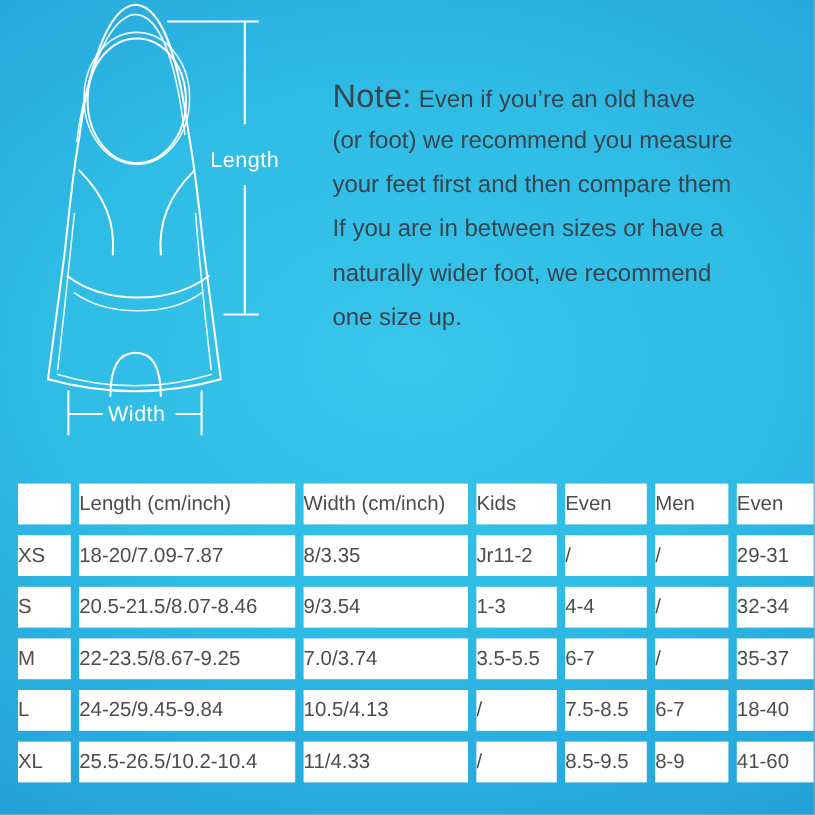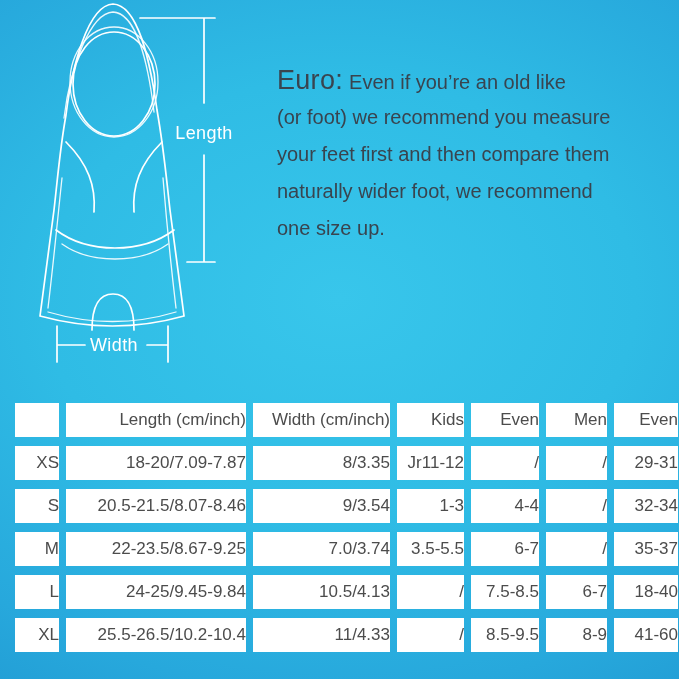--- a/index.html
+++ b/index.html
@@ -57,21 +57,21 @@
     top: 394px;
     width: 676px;
     border-collapse: separate;
     border-spacing: 7px 9px;
     table-layout: fixed;
   }
   .size-chart th, .size-chart td {
     background: #ffffff;
     height: 34px;
     padding: 0;
-    text-align: right;
+    text-align: left;
     vertical-align: middle;
     font-size: 17px;
     font-weight: 400;
     color: #4c4c4c;
     white-space: nowrap;
     overflow: hidden;
   }
 </style>
 </head>
 <body>
@@ -99,23 +99,24 @@
   <path d="M 92,330 C 92,305 100,294 113,294 C 126,294 134,305 134,330"></path>
 
   <path d="M 140,18 L 215,18 M 204,18 L 204,103 M 204,155 L 204,262 M 187,262 L 215,262"></path>
   <text x="204" y="139" text-anchor="middle">Length</text>
 
   <path d="M 57,326 L 57,362 M 168,326 L 168,362 M 57,345 L 85,345 M 147,345 L 168,345"></path>
   <text x="114" y="351" text-anchor="middle">Width</text>
 </svg>
 
 <div class="note">
-  <div class="note-line"><span class="note-label">Euro:</span><span>Even if you’re an old like</span></div>
+  <div class="note-line"><span class="note-label">Note:</span><span>Even if you’re an old have</span></div>
   <div class="note-line">(or foot) we recommend you measure</div>
   <div class="note-line">your feet first and then compare them</div>
+  <div class="note-line">If you are in between sizes or have a</div>
   <div class="note-line">naturally wider foot, we recommend</div>
   <div class="note-line">one size up.</div>
 </div>
 
 <table class="size-chart">
   <colgroup>
     <col style="width:44px">
       <col style="width:180px">
       <col style="width:137px">
     <col style="width:67px">
@@ -130,21 +131,21 @@
     <th>Width (cm/inch)</th>
     <th>Kids</th>
     <th>Even</th>
     <th>Men</th>
     <th>Even</th>
   </tr>
   <tr>
     <td>XS</td>
     <td>18-20/7.09-7.87</td>
     <td>8/3.35</td>
-    <td>Jr11-12</td>
+    <td>Jr11-2</td>
     <td>/</td>
     <td>/</td>
     <td>29-31</td>
   </tr>
   <tr>
     <td>S</td>
     <td>20.5-21.5/8.07-8.46</td>
     <td>9/3.54</td>
     <td>1-3</td>
     <td>4-4</td>

